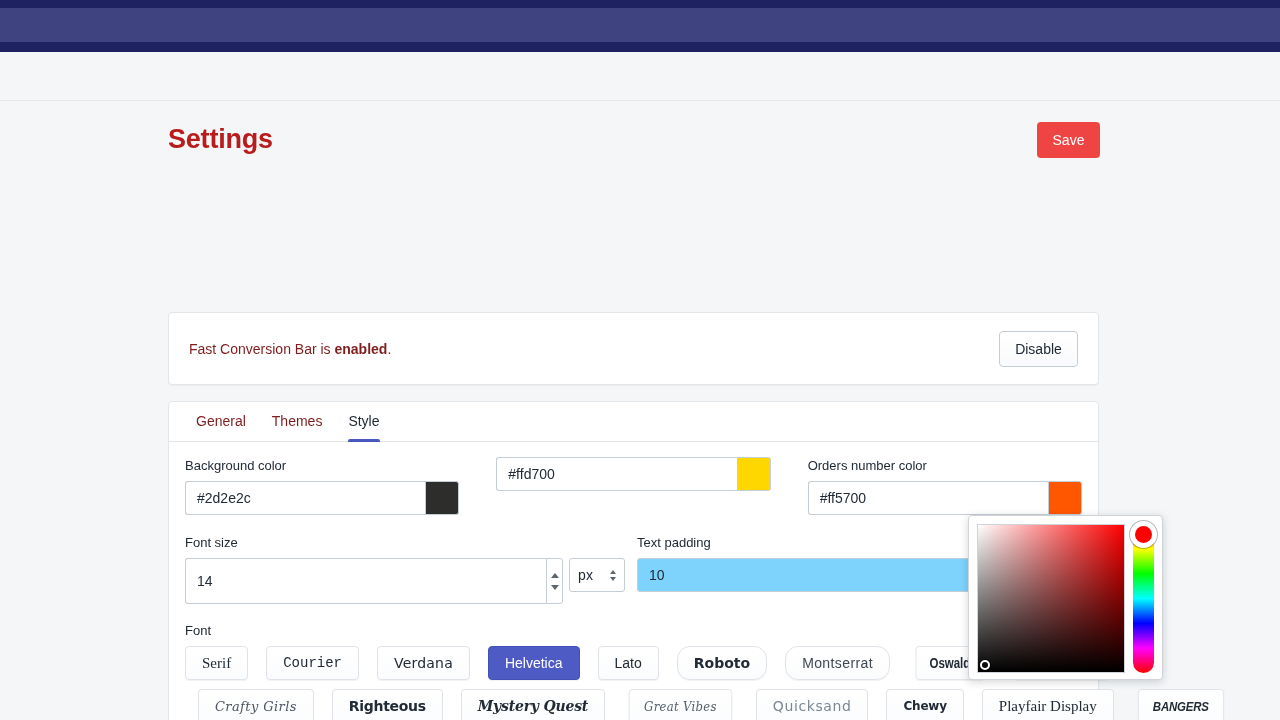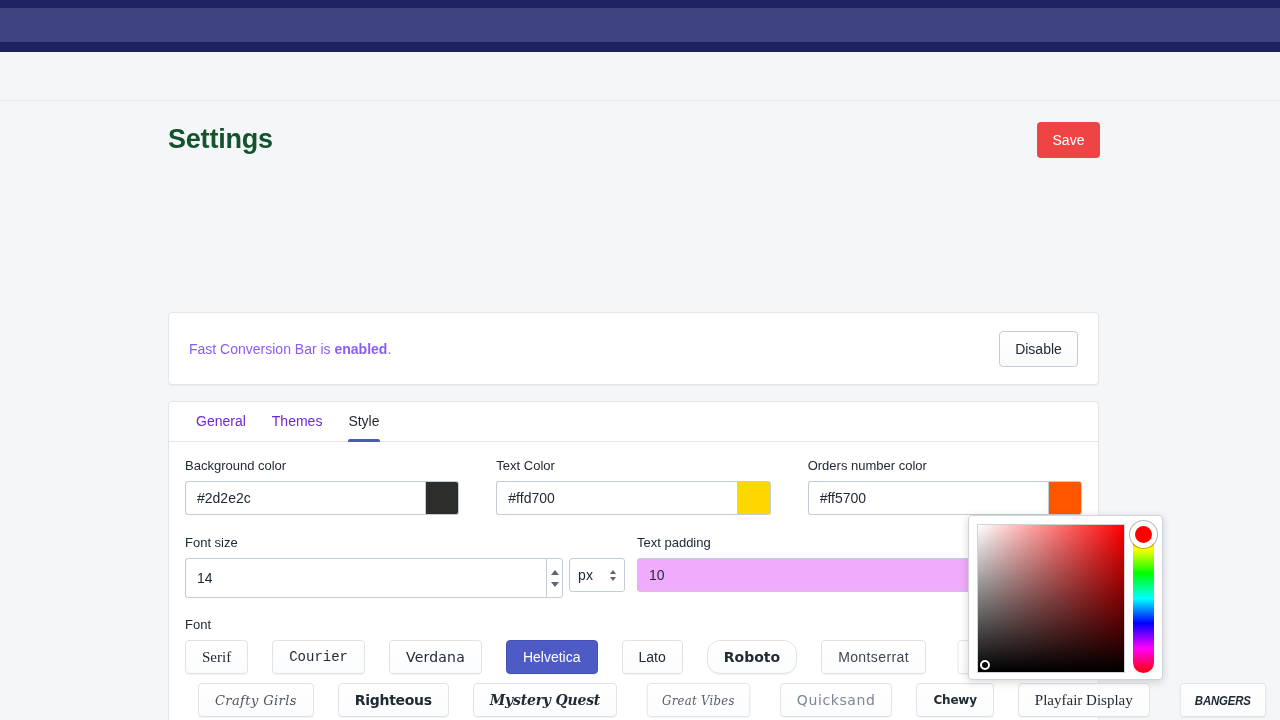--- a/index.html
+++ b/index.html
@@ -44,21 +44,21 @@
   }
 
   .page-head {
     position: relative;
     padding: 22px 168px 0 168px;
   }
   .page-title {
     font-size: 27px;
     font-weight: bold;
     letter-spacing: -0.2px;
-    color: #14532d;
+    color: #b91c1c;
     line-height: 32px;
   }
   .page-help {
     margin-top: 11px;
     font-size: 14px;
     color: #6b7280;
     line-height: 18px;
   }
   .save-button {
     position: absolute;
@@ -88,21 +88,21 @@
     background: #ffffff;
     border: 1px solid #e3e6e9;
     border-radius: 4px;
     box-shadow: 0 1px 1px rgba(22,29,37,0.04);
     display: flex;
     align-items: center;
     padding: 0 20px;
   }
   .banner-text {
     font-size: 14px;
-    color: #8b5cf6;
+    color: #7f1d1d;
     flex: 1;
   }
   .banner-text b { font-weight: bold; }
   .disable-button {
     width: 79px;
     height: 36px;
     border: 1px solid #c4cdd5;
     border-radius: 4px;
     background: linear-gradient(180deg,#ffffff 0%,#f9fafb 100%);
     font-size: 14px;
@@ -128,21 +128,21 @@
   }
 
   .tabs {
     display: flex;
     height: 40px;
     border-bottom: 1px solid #e3e6e9;
     padding-left: 14px;
   }
   .tab {
     font-size: 14px;
-    color: #6d28d9;
+    color: #7f1d1d;
     padding: 0 13px;
     line-height: 38px;
     height: 40px;
     cursor: pointer;
     position: relative;
   }
   .tab.active {
     color: #212b36;
   }
   .tab.active::after {
@@ -197,21 +197,21 @@
     border: 1px solid #c4cdd5;
     border-radius: 0 3px 3px 0;
     cursor: pointer;
   }
 
   .row2 { margin-top: 19px; display: flex; }
 
   .fontsize-field { width: 440px; margin-right: 12px; }
   .fontsize-wrap {
     display: flex;
-    height: 40px;
+    height: 46px;
   }
   .num-input {
     width: 362px;
     border: 1px solid #c4cdd5;
     border-right: none;
     border-radius: 3px 0 0 3px;
     padding: 0 11px;
     font-size: 14px;
     font-family: "Liberation Sans", sans-serif;
     color: #212b36;
@@ -271,29 +271,29 @@
   .padding-input {
     width: 100%;
     height: 34px;
     border: 1px solid #c4cdd5;
     border-radius: 3px;
     padding: 0 11px;
     font-size: 14px;
     font-family: "Liberation Sans", sans-serif;
     color: #212b36;
     outline: none;
-    background: #f0abfc;
+    background: #7dd3fc;
   }
 
   
   .font-section { margin-top: 18px; }
   .font-rows { margin-top: 6px; }
   .font-row {
     display: flex;
-    gap: 24px;
+    gap: 18px;
     margin-bottom: 9px;
   }
   .font-chip {
     height: 34px;
     padding: 0 16px;
     border: 1px solid #dfe3e8;
     border-radius: 4px;
     background: linear-gradient(180deg,#ffffff 0%,#fbfcfd 100%);
     font-size: 14px;
     color: #212b36;
@@ -310,21 +310,21 @@
     color: #ffffff;
   }
 
   
   .f-serif      { font-family: "Liberation Serif", serif; font-size: 15px; }
   .f-courier    { font-family: "Liberation Mono", monospace; font-size: 14px; }
   .f-verdana    { font-family: "DejaVu Sans", sans-serif; font-size: 14px; letter-spacing: 0.2px; }
   .f-helvetica  { font-family: "Liberation Sans", sans-serif; font-size: 14px; }
   .f-lato       { font-family: "Liberation Sans", sans-serif; font-size: 14px; }
   .f-roboto     { font-family: "DejaVu Sans", sans-serif; font-size: 14px; font-weight: bold; border-radius: 13px; }
-  .f-montserrat { font-family: "Liberation Sans", sans-serif; font-size: 14px; letter-spacing: 0.4px; color: #3f4753; }
+  .f-montserrat { font-family: "Liberation Sans", sans-serif; font-size: 14px; letter-spacing: 0.4px; color: #3f4753; border-radius: 13px; }
   .f-oswald     { font-family: "Liberation Sans Narrow", "Liberation Sans", sans-serif; font-size: 14px; font-weight: bold; transform: scaleX(0.82); }
   .f-unica      { font-family: "DejaVu Sans", sans-serif; font-size: 13px; text-transform: lowercase; letter-spacing: 0.6px; color: #4b5563; transform: scaleX(0.92); }
   .f-crafty     { font-family: "DejaVu Serif", serif; font-size: 13px; font-style: italic; color: #4b5563; letter-spacing: 0.4px; margin-left: 13px; }
   .f-mystery    { font-family: "DejaVu Serif", serif; font-size: 14px; font-style: italic; font-weight: bold; letter-spacing: -0.2px; }
   .f-righteous  { font-family: "DejaVu Sans", sans-serif; font-size: 14px; font-weight: bold; letter-spacing: -0.3px; }
   .f-greatvibes { font-family: "DejaVu Serif", serif; font-size: 13px; font-style: italic; color: #55606d; letter-spacing: 0.3px; transform: scaleX(0.9); }
   .f-quicksand  { font-family: "DejaVu Sans", sans-serif; font-size: 14px; color: #7c8794; letter-spacing: 0.6px; }
   .f-chewy      { font-family: "DejaVu Sans", sans-serif; font-size: 12px; font-weight: bold; letter-spacing: -0.2px; }
   .f-playfair   { font-family: "Liberation Serif", serif; font-size: 15px; }
   .f-bangers    { font-family: "Liberation Sans Narrow", "Liberation Sans", sans-serif; font-size: 13px; font-weight: bold; font-style: italic; text-transform: uppercase; letter-spacing: -0.2px; transform: scaleX(0.88); }
@@ -424,21 +424,20 @@
 
         <div class="color-field">
           <div class="field-label">Background color</div>
           <div class="color-input-wrap">
             <input class="color-input" type="text" value="#2d2e2c" style="">
             <div class="color-swatch" style="background: rgb(45, 46, 44);"></div>
           </div>
         </div>
 
         <div class="color-field">
-          <div class="field-label">Text Color</div>
           <div class="color-input-wrap">
             <input class="color-input" type="text" value="#ffd700" style="">
             <div class="color-swatch" style="background: rgb(255, 215, 0);"></div>
           </div>
         </div>
 
         <div class="color-field">
           <div class="field-label">Orders number color</div>
           <div class="color-input-wrap">
             <input class="color-input" type="text" value="#ff5700" style="">

